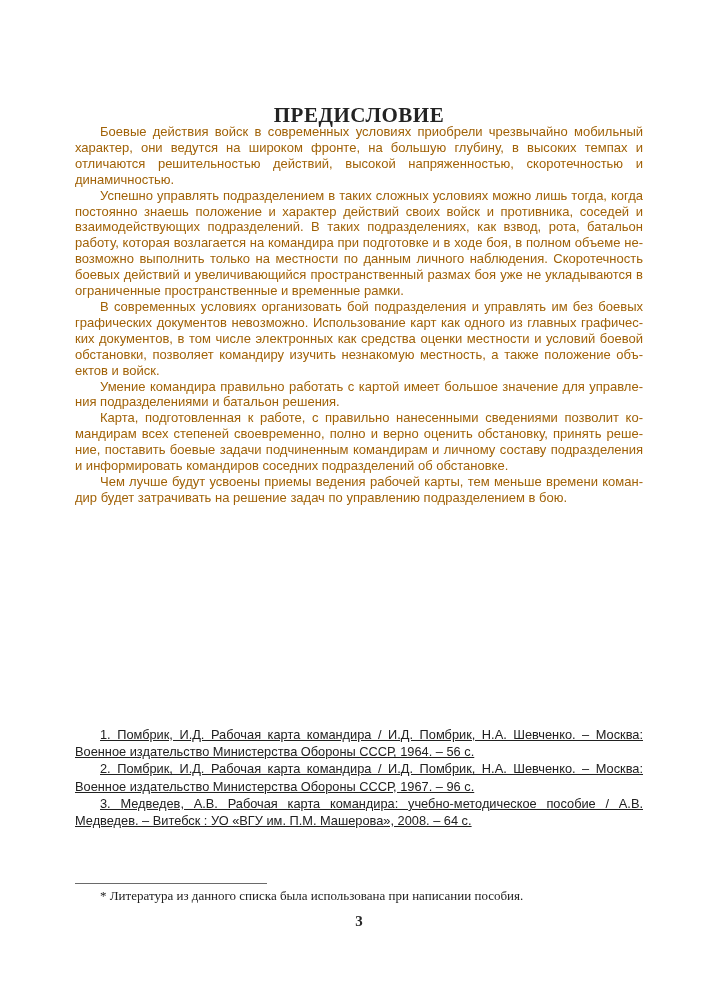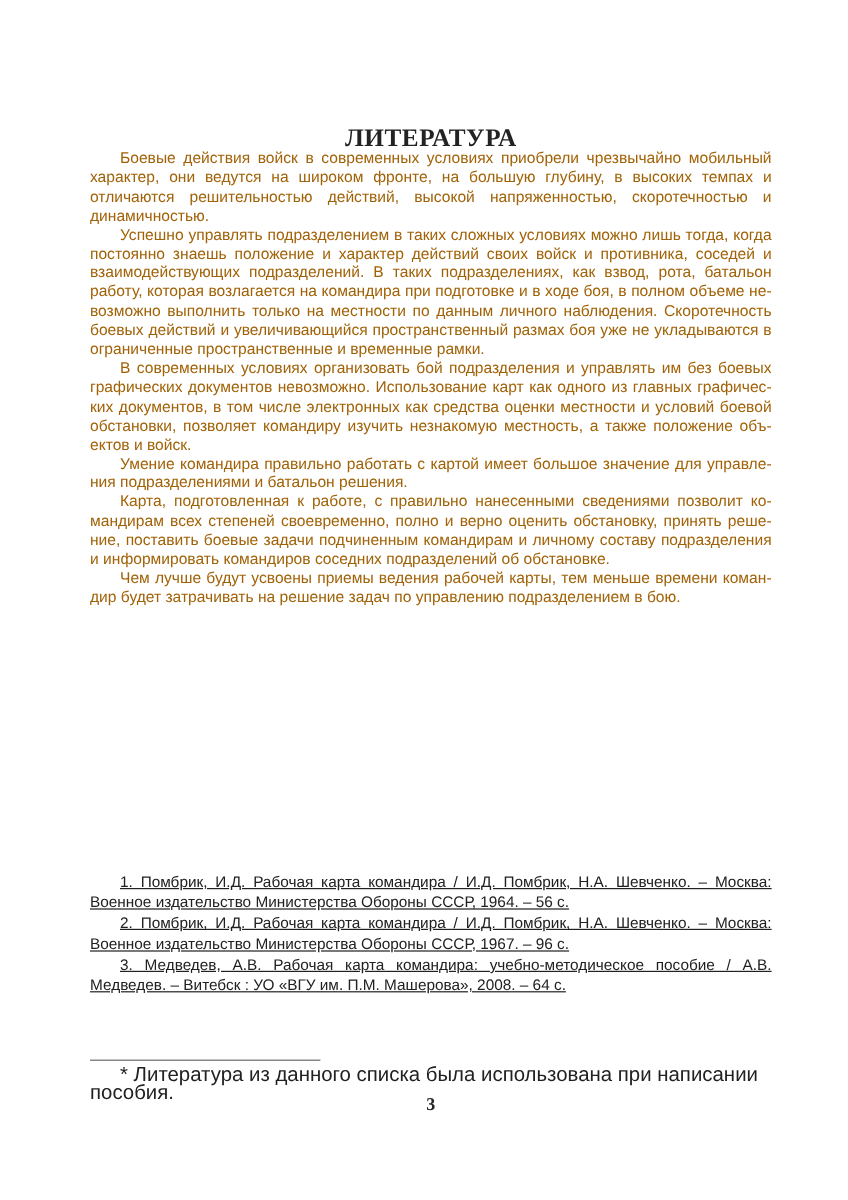--- a/index.html
+++ b/index.html
@@ -69,43 +69,44 @@
     left: 75px;
     width: 192px;
     height: 0;
     border-top: 1px solid #6a6a6a;
   }
   .footnote-text {
     position: absolute;
     top: 888px;
     left: 75px;
     width: 568px;
-    font-size: 17px;
+    font-size: 13px;
     line-height: 15px;
     text-indent: 25px;
     color: #212121;
+    font-family: Liberation Serif, serif;
   }
   .page-number {
     position: absolute;
     top: 913px;
     left: 75px;
     width: 568px;
     text-align: center;
     font-family: "Liberation Serif", serif;
     font-weight: bold;
     font-size: 15px;
     color: #262626;
   }
 </style>
 </head>
 <body>
 
 <div class="page">
 
-  <h1 class="section-title preface-title">ЛИТЕРАТУРА</h1>
+  <h1 class="section-title preface-title">ПРЕДИСЛОВИЕ</h1>
 
   <div class="body-text">
       <p>Боевые действия войск в современных условиях приобрели чрезвычайно мобиль­ный характер, они ведутся на широком фронте, на большую глубину, в высоких темпах и отличаются решительностью действий, высокой напряженностью, скоротечностью и динамичностью.</p>
       <p>Успешно управлять подразделением в таких сложных условиях можно лишь тогда, ког­да постоянно знаешь положение и характер действий своих войск и противника, соседей и взаимодействующих подразделений. В таких подразделениях, как взвод, рота, батальон работу, которая возлагается на командира при подготовке и в ходе боя, в полном объеме не­возможно выполнить только на местности по данным личного наблюдения. Скоротечность боевых действий и увеличивающийся пространственный размах боя уже не укладываются в ограниченные пространственные и временные рамки.</p>
       <p>В современных условиях организовать бой подразделения и управлять им без боевых графических документов невозможно. Использование карт как одного из главных графичес­ких документов, в том числе электронных как средства оценки местности и условий боевой обстановки, позволяет командиру изучить незнакомую местность, а также положение объ­ектов и войск.</p>
       <p>Умение командира правильно работать с картой имеет большое значение для управле­ния подразделениями и батальон решения.</p>
       <p>Карта, подготовленная к работе, с правильно нанесенными сведениями позволит ко­мандирам всех степеней своевременно, полно и верно оценить обстановку, принять реше­ние, поставить боевые задачи подчиненным командирам и личному составу подразделения и информировать командиров соседних подразделений об обстановке.</p>
       <p>Чем лучше будут усвоены приемы ведения рабочей карты, тем меньше времени коман­дир будет затрачивать на решение задач по управлению подразделением в бою.</p>
     </div>
 

